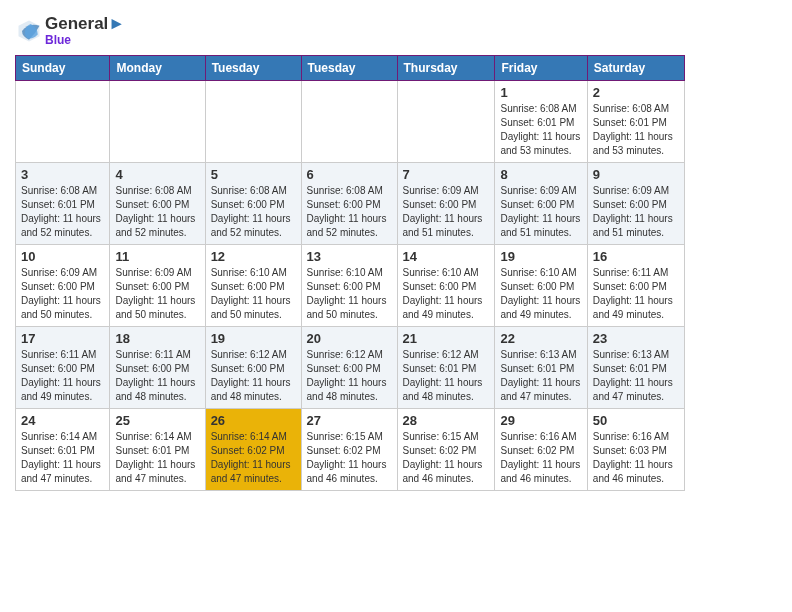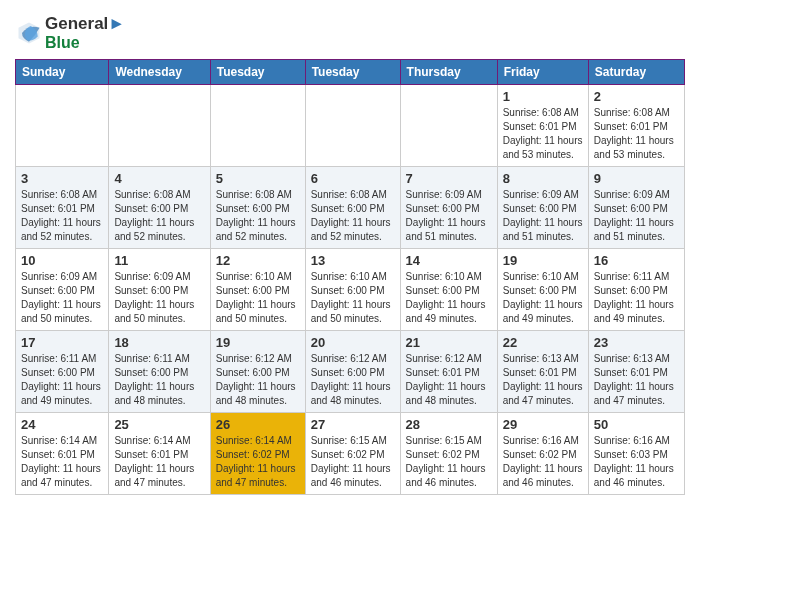--- a/index.html
+++ b/index.html
@@ -94,34 +94,34 @@
   <div class="header">
     <div class="logo">
       <svg class="logo-icon" viewBox="0 0 32 32" xmlns="http://www.w3.org/2000/svg">
         <rect x="0" y="0" width="32" height="32" rx="3" fill="#fff"></rect>
         <polygon points="16,4 28,10 28,22 16,28 4,22 4,10" fill="#3578b5" opacity="0.15"></polygon>
         <path d="M8,16 Q16,6 28,10 Q24,18 16,26 Q8,22 8,16Z" fill="#3578b5" opacity="0.7"></path>
         <path d="M18,8 Q26,12 26,20 Q20,26 14,24 Q10,20 12,14 Q14,9 18,8Z" fill="#5ba3e0" opacity="0.8"></path>
       </svg>
       <div>
         <div style="font-size:17px;font-weight:bold;color:#333;line-height:1.1">General<span style="color:#3578b5">►</span></div>
-        <div style="font-size:16px;font-weight:bold;color:#15803d;line-height:1.1">Blue</div>
+        <div style="font-size:12px;font-weight:bold;color:#6d28d9;line-height:1.1">Blue</div>
       </div>
     </div>
     <div class="title-block">
       <div class="month-title"></div>
       <div class="subtitle"></div>
     </div>
   </div>
 
   <table class="calendar">
     <thead>
       <tr id="header-row">
           <th>Sunday</th>
-          <th>Wednesday</th>
+          <th>Monday</th>
           <th>Tuesday</th>
           <th>Tuesday</th>
           <th>Thursday</th>
           <th>Friday</th>
           <th>Saturday</th>
         </tr>
     </thead>
     <tbody id="calendar-body">
     <tr>
           <td class="empty"></td>

